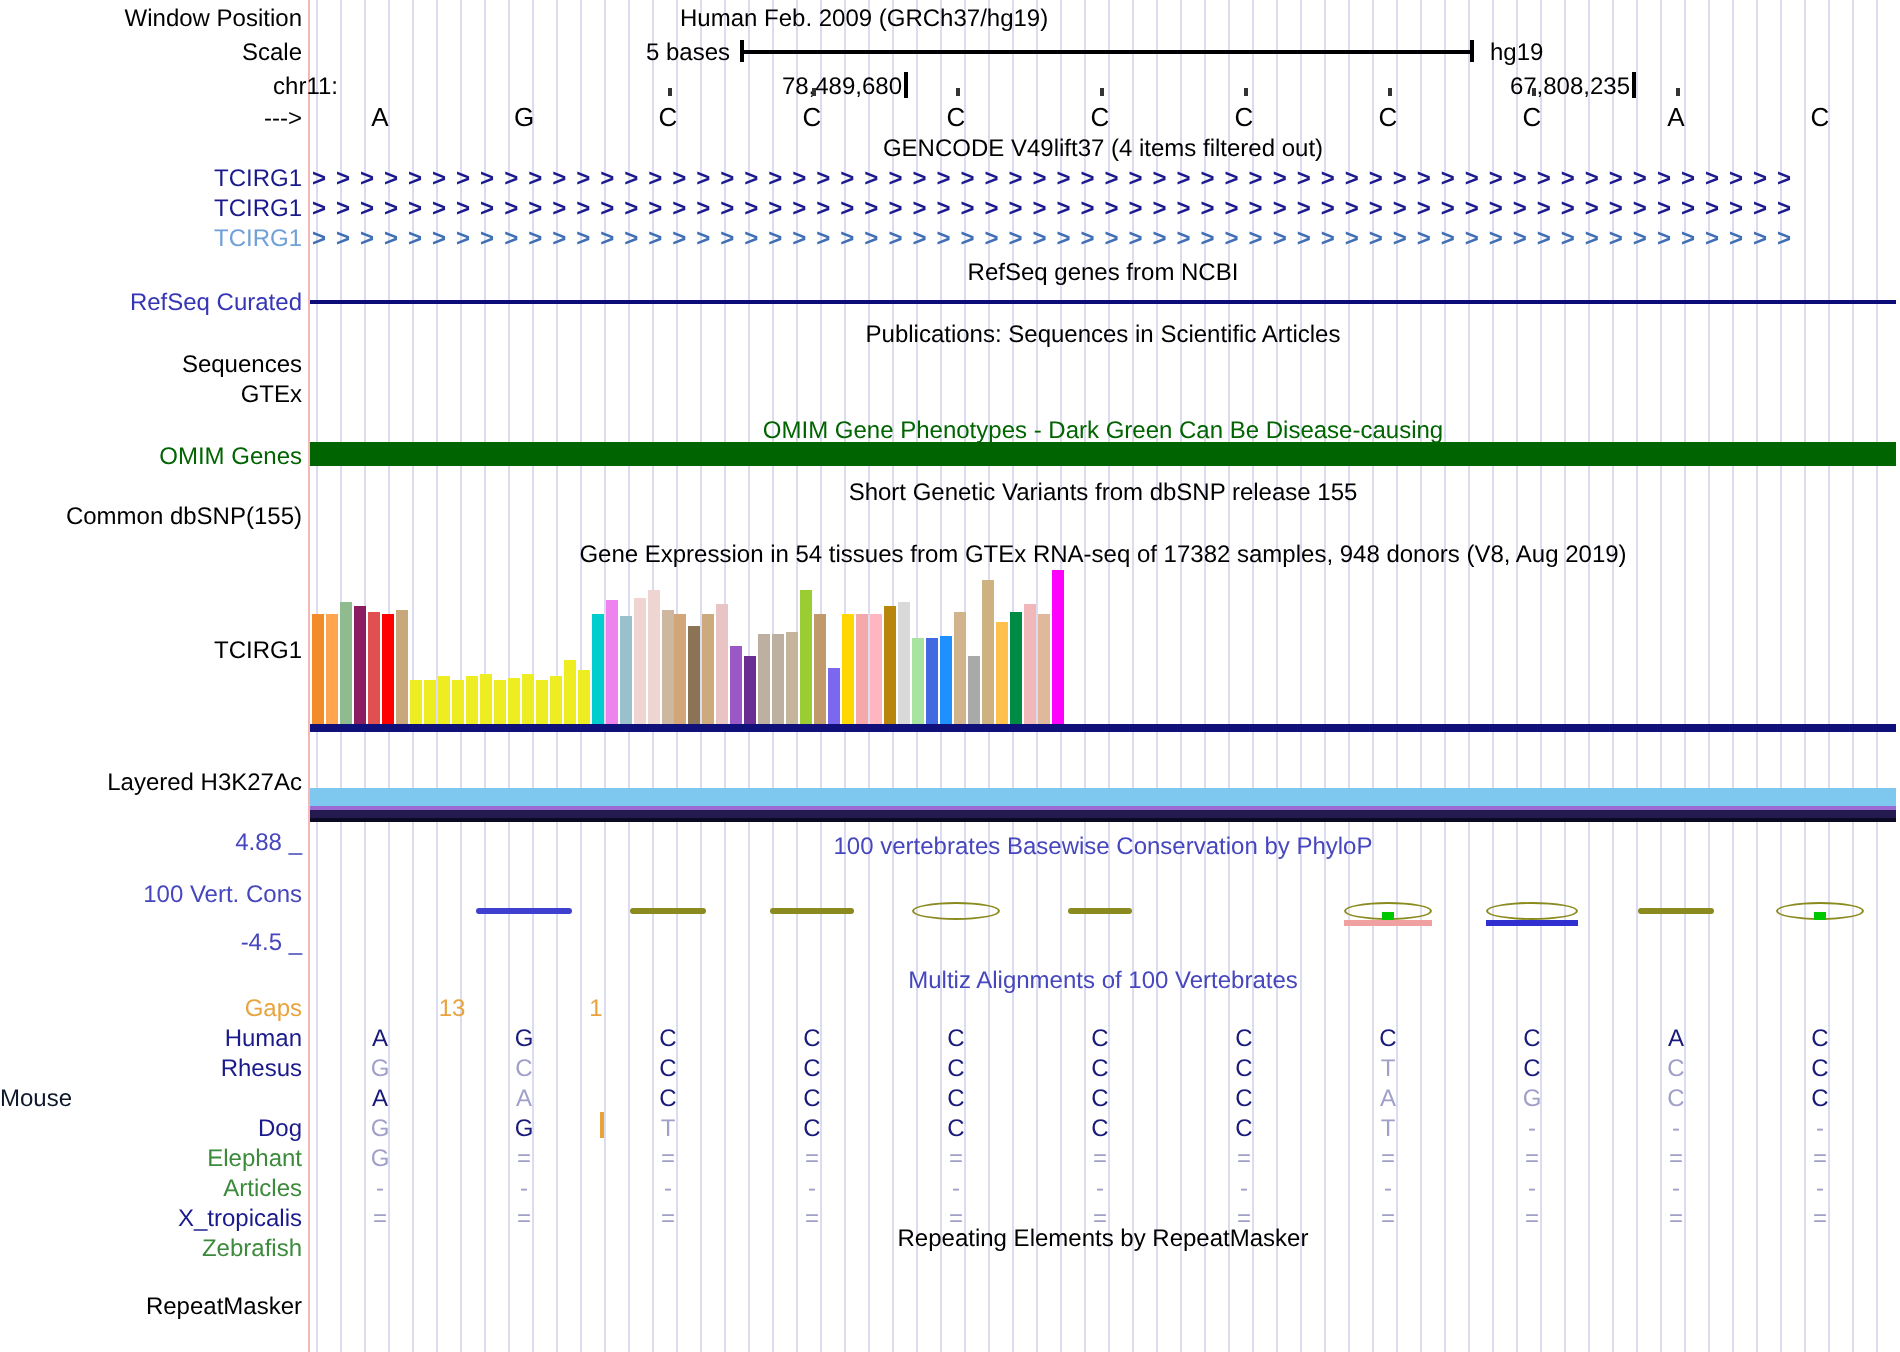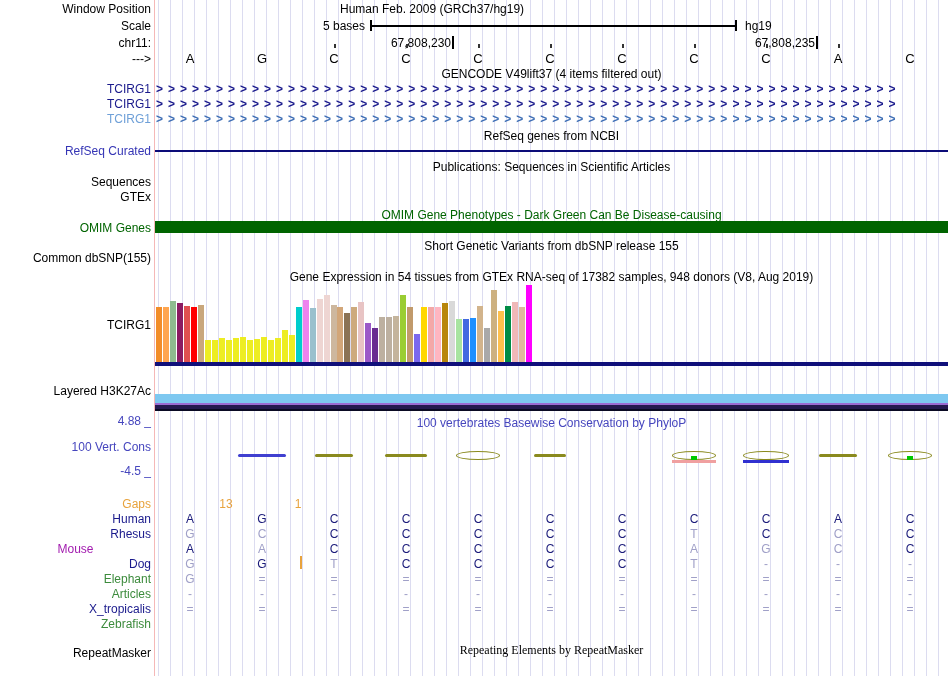--- a/index.html
+++ b/index.html
@@ -88,22 +88,22 @@
 
   <div class="row-label" style="top:2px;">Window Position</div>
   <div class="abs header-flex" style="left:340px;top:2px;">
     <span>Human Feb. 2009 (GRCh37/hg19)</span>
   </div>
 
   <div class="row-label" style="top:19px;">Scale</div>
   <div class="abs" style="left:303px;top:19px;width:62px;text-align:right;">5 bases</div>
   <div class="abs" style="left:745px;top:19px;">hg19</div>
 
-  <div class="row-label" style="top:36px;">chr11:</div>
-  <div class="abs" style="left:351px;top:36px;width:100px;text-align:right;">67,808,230</div>
+  <div class="row-label" style="top:36px;margin-left:18px;">chr11:</div>
+  <div class="abs" style="left:351px;top:36px;width:100px;text-align:right;">78,489,680</div>
   <div class="abs" style="left:715px;top:36px;width:100px;text-align:right;">67,808,235</div>
 
   <div class="row-label" style="top:52px;">---&gt;</div>
   <div id="bases-row">
       <div style="position: absolute; white-space: nowrap; left: 154px; top: 51px; width: 72px; text-align: center; font-size: 13px;">A</div>
       <div style="position: absolute; white-space: nowrap; left: 226px; top: 51px; width: 72px; text-align: center; font-size: 13px;">G</div>
       <div style="position: absolute; white-space: nowrap; left: 298px; top: 51px; width: 72px; text-align: center; font-size: 13px;">C</div>
       <div style="position: absolute; white-space: nowrap; left: 370px; top: 51px; width: 72px; text-align: center; font-size: 13px;">C</div>
       <div style="position: absolute; white-space: nowrap; left: 442px; top: 51px; width: 72px; text-align: center; font-size: 13px;">C</div>
       <div style="position: absolute; white-space: nowrap; left: 514px; top: 51px; width: 72px; text-align: center; font-size: 13px;">C</div>
@@ -218,20 +218,21 @@
       <div style="position: absolute; white-space: nowrap; left: 672px; top: 450.5px; width: 44px; height: 9px; border: 1.8px solid rgb(138, 138, 30); border-radius: 50%; box-sizing: border-box;"></div>
       <div style="position: absolute; white-space: nowrap; left: 691px; top: 456px; width: 6px; height: 4px; background: rgb(0, 200, 0);"></div>
       <div style="position: absolute; white-space: nowrap; left: 672px; top: 460px; width: 44px; height: 2.5px; background: rgb(240, 160, 160);"></div>
       <div style="position: absolute; white-space: nowrap; left: 743px; top: 450.5px; width: 46px; height: 9px; border: 1.8px solid rgb(138, 138, 30); border-radius: 50%; box-sizing: border-box;"></div>
       <div style="position: absolute; white-space: nowrap; left: 743px; top: 460px; width: 46px; height: 2.5px; background: rgb(48, 48, 208);"></div>
       <div style="position: absolute; white-space: nowrap; left: 819px; top: 454px; width: 38px; height: 2.5px; background: rgb(138, 138, 30); border-radius: 2px;"></div>
       <div style="position: absolute; white-space: nowrap; left: 888px; top: 450.5px; width: 44px; height: 9px; border: 1.8px solid rgb(138, 138, 30); border-radius: 50%; box-sizing: border-box;"></div>
       <div style="position: absolute; white-space: nowrap; left: 907px; top: 456px; width: 6px; height: 4px; background: rgb(0, 200, 0);"></div>
     </div>
 
+  <div class="track-title" style="top:483px;color:#4646be;">Multiz Alignments of 100 Vertebrates</div>
   <div class="row-label" style="top:497px;color:#e8a33d;">Gaps</div>
   <div id="multiz-rows">
       <div style="position: absolute; white-space: nowrap; left: 211px; top: 497px; width: 30px; text-align: center; color: rgb(232, 163, 61);">13</div>
       <div style="position: absolute; white-space: nowrap; left: 283px; top: 497px; width: 30px; text-align: center; color: rgb(232, 163, 61);">1</div>
       <div style="position: absolute; white-space: nowrap; left: 300px; top: 556px; width: 2px; height: 13px; background: rgb(232, 163, 61);"></div>
       <div style="position: absolute; white-space: nowrap; left: 0px; top: 512px; width: 151px; text-align: right; color: rgb(26, 26, 140);">Human</div>
       <div style="position: absolute; white-space: nowrap; left: 154px; top: 512px; width: 72px; text-align: center; color: rgb(26, 26, 122);">A</div>
       <div style="position: absolute; white-space: nowrap; left: 226px; top: 512px; width: 72px; text-align: center; color: rgb(26, 26, 122);">G</div>
       <div style="position: absolute; white-space: nowrap; left: 298px; top: 512px; width: 72px; text-align: center; color: rgb(26, 26, 122);">C</div>
       <div style="position: absolute; white-space: nowrap; left: 370px; top: 512px; width: 72px; text-align: center; color: rgb(26, 26, 122);">C</div>
@@ -247,21 +248,21 @@
       <div style="position: absolute; white-space: nowrap; left: 226px; top: 527px; width: 72px; text-align: center; color: rgb(160, 160, 200);">C</div>
       <div style="position: absolute; white-space: nowrap; left: 298px; top: 527px; width: 72px; text-align: center; color: rgb(26, 26, 122);">C</div>
       <div style="position: absolute; white-space: nowrap; left: 370px; top: 527px; width: 72px; text-align: center; color: rgb(26, 26, 122);">C</div>
       <div style="position: absolute; white-space: nowrap; left: 442px; top: 527px; width: 72px; text-align: center; color: rgb(26, 26, 122);">C</div>
       <div style="position: absolute; white-space: nowrap; left: 514px; top: 527px; width: 72px; text-align: center; color: rgb(26, 26, 122);">C</div>
       <div style="position: absolute; white-space: nowrap; left: 586px; top: 527px; width: 72px; text-align: center; color: rgb(26, 26, 122);">C</div>
       <div style="position: absolute; white-space: nowrap; left: 658px; top: 527px; width: 72px; text-align: center; color: rgb(160, 160, 200);">T</div>
       <div style="position: absolute; white-space: nowrap; left: 730px; top: 527px; width: 72px; text-align: center; color: rgb(26, 26, 122);">C</div>
       <div style="position: absolute; white-space: nowrap; left: 802px; top: 527px; width: 72px; text-align: center; color: rgb(160, 160, 200);">C</div>
       <div style="position: absolute; white-space: nowrap; left: 874px; top: 527px; width: 72px; text-align: center; color: rgb(26, 26, 122);">C</div>
-      <div style="position: absolute; white-space: nowrap; left: 0px; top: 542px; width: 151px; text-align: center; color: #a21caf;">Mouse</div>
+      <div style="position: absolute; white-space: nowrap; left: 0px; top: 542px; width: 151px; text-align: left; color: #0f172a;">Mouse</div>
       <div style="position: absolute; white-space: nowrap; left: 154px; top: 542px; width: 72px; text-align: center; color: rgb(26, 26, 122);">A</div>
       <div style="position: absolute; white-space: nowrap; left: 226px; top: 542px; width: 72px; text-align: center; color: rgb(160, 160, 200);">A</div>
       <div style="position: absolute; white-space: nowrap; left: 298px; top: 542px; width: 72px; text-align: center; color: rgb(26, 26, 122);">C</div>
       <div style="position: absolute; white-space: nowrap; left: 370px; top: 542px; width: 72px; text-align: center; color: rgb(26, 26, 122);">C</div>
       <div style="position: absolute; white-space: nowrap; left: 442px; top: 542px; width: 72px; text-align: center; color: rgb(26, 26, 122);">C</div>
       <div style="position: absolute; white-space: nowrap; left: 514px; top: 542px; width: 72px; text-align: center; color: rgb(26, 26, 122);">C</div>
       <div style="position: absolute; white-space: nowrap; left: 586px; top: 542px; width: 72px; text-align: center; color: rgb(26, 26, 122);">C</div>
       <div style="position: absolute; white-space: nowrap; left: 658px; top: 542px; width: 72px; text-align: center; color: rgb(160, 160, 200);">A</div>
       <div style="position: absolute; white-space: nowrap; left: 730px; top: 542px; width: 72px; text-align: center; color: rgb(160, 160, 200);">G</div>
       <div style="position: absolute; white-space: nowrap; left: 802px; top: 542px; width: 72px; text-align: center; color: rgb(160, 160, 200);">C</div>
@@ -310,21 +311,21 @@
       <div style="position: absolute; white-space: nowrap; left: 442px; top: 602px; width: 72px; text-align: center; color: rgb(160, 160, 200);">=</div>
       <div style="position: absolute; white-space: nowrap; left: 514px; top: 602px; width: 72px; text-align: center; color: rgb(160, 160, 200);">=</div>
       <div style="position: absolute; white-space: nowrap; left: 586px; top: 602px; width: 72px; text-align: center; color: rgb(160, 160, 200);">=</div>
       <div style="position: absolute; white-space: nowrap; left: 658px; top: 602px; width: 72px; text-align: center; color: rgb(160, 160, 200);">=</div>
       <div style="position: absolute; white-space: nowrap; left: 730px; top: 602px; width: 72px; text-align: center; color: rgb(160, 160, 200);">=</div>
       <div style="position: absolute; white-space: nowrap; left: 802px; top: 602px; width: 72px; text-align: center; color: rgb(160, 160, 200);">=</div>
       <div style="position: absolute; white-space: nowrap; left: 874px; top: 602px; width: 72px; text-align: center; color: rgb(160, 160, 200);">=</div>
       <div style="position: absolute; white-space: nowrap; left: 0px; top: 617px; width: 151px; text-align: right; color: rgb(60, 139, 60);">Zebrafish</div>
     </div>
 
-  <div class="track-title" style="top:643px;font-family:Liberation Serif, serif;">Repeating Elements by RepeatMasker</div>
+  <div class="track-title" style="top:612px;">Repeating Elements by RepeatMasker</div>
   <div class="row-label" style="top:646px;">RepeatMasker</div>
 
 <div style="position: absolute; white-space: nowrap; left: 370px; top: 25px; width: 365px; height: 1.5px; background: rgb(0, 0, 0);"></div>
     <div style="position: absolute; white-space: nowrap; left: 370px; top: 20px; width: 1.5px; height: 11px; background: rgb(0, 0, 0);"></div>
     <div style="position: absolute; white-space: nowrap; left: 735px; top: 20px; width: 1.5px; height: 11px; background: rgb(0, 0, 0);"></div>
     <div style="position: absolute; white-space: nowrap; left: 452px; top: 36px; width: 1.5px; height: 13px; background: rgb(0, 0, 0);"></div>
     <div style="position: absolute; white-space: nowrap; left: 816px; top: 36px; width: 1.5px; height: 13px; background: rgb(0, 0, 0);"></div>
     <div style="position: absolute; white-space: nowrap; left: 334px; top: 44px; width: 1.5px; height: 4px; background: rgb(51, 51, 51);"></div>
     <div style="position: absolute; white-space: nowrap; left: 406px; top: 44px; width: 1.5px; height: 4px; background: rgb(51, 51, 51);"></div>
     <div style="position: absolute; white-space: nowrap; left: 478px; top: 44px; width: 1.5px; height: 4px; background: rgb(51, 51, 51);"></div>

